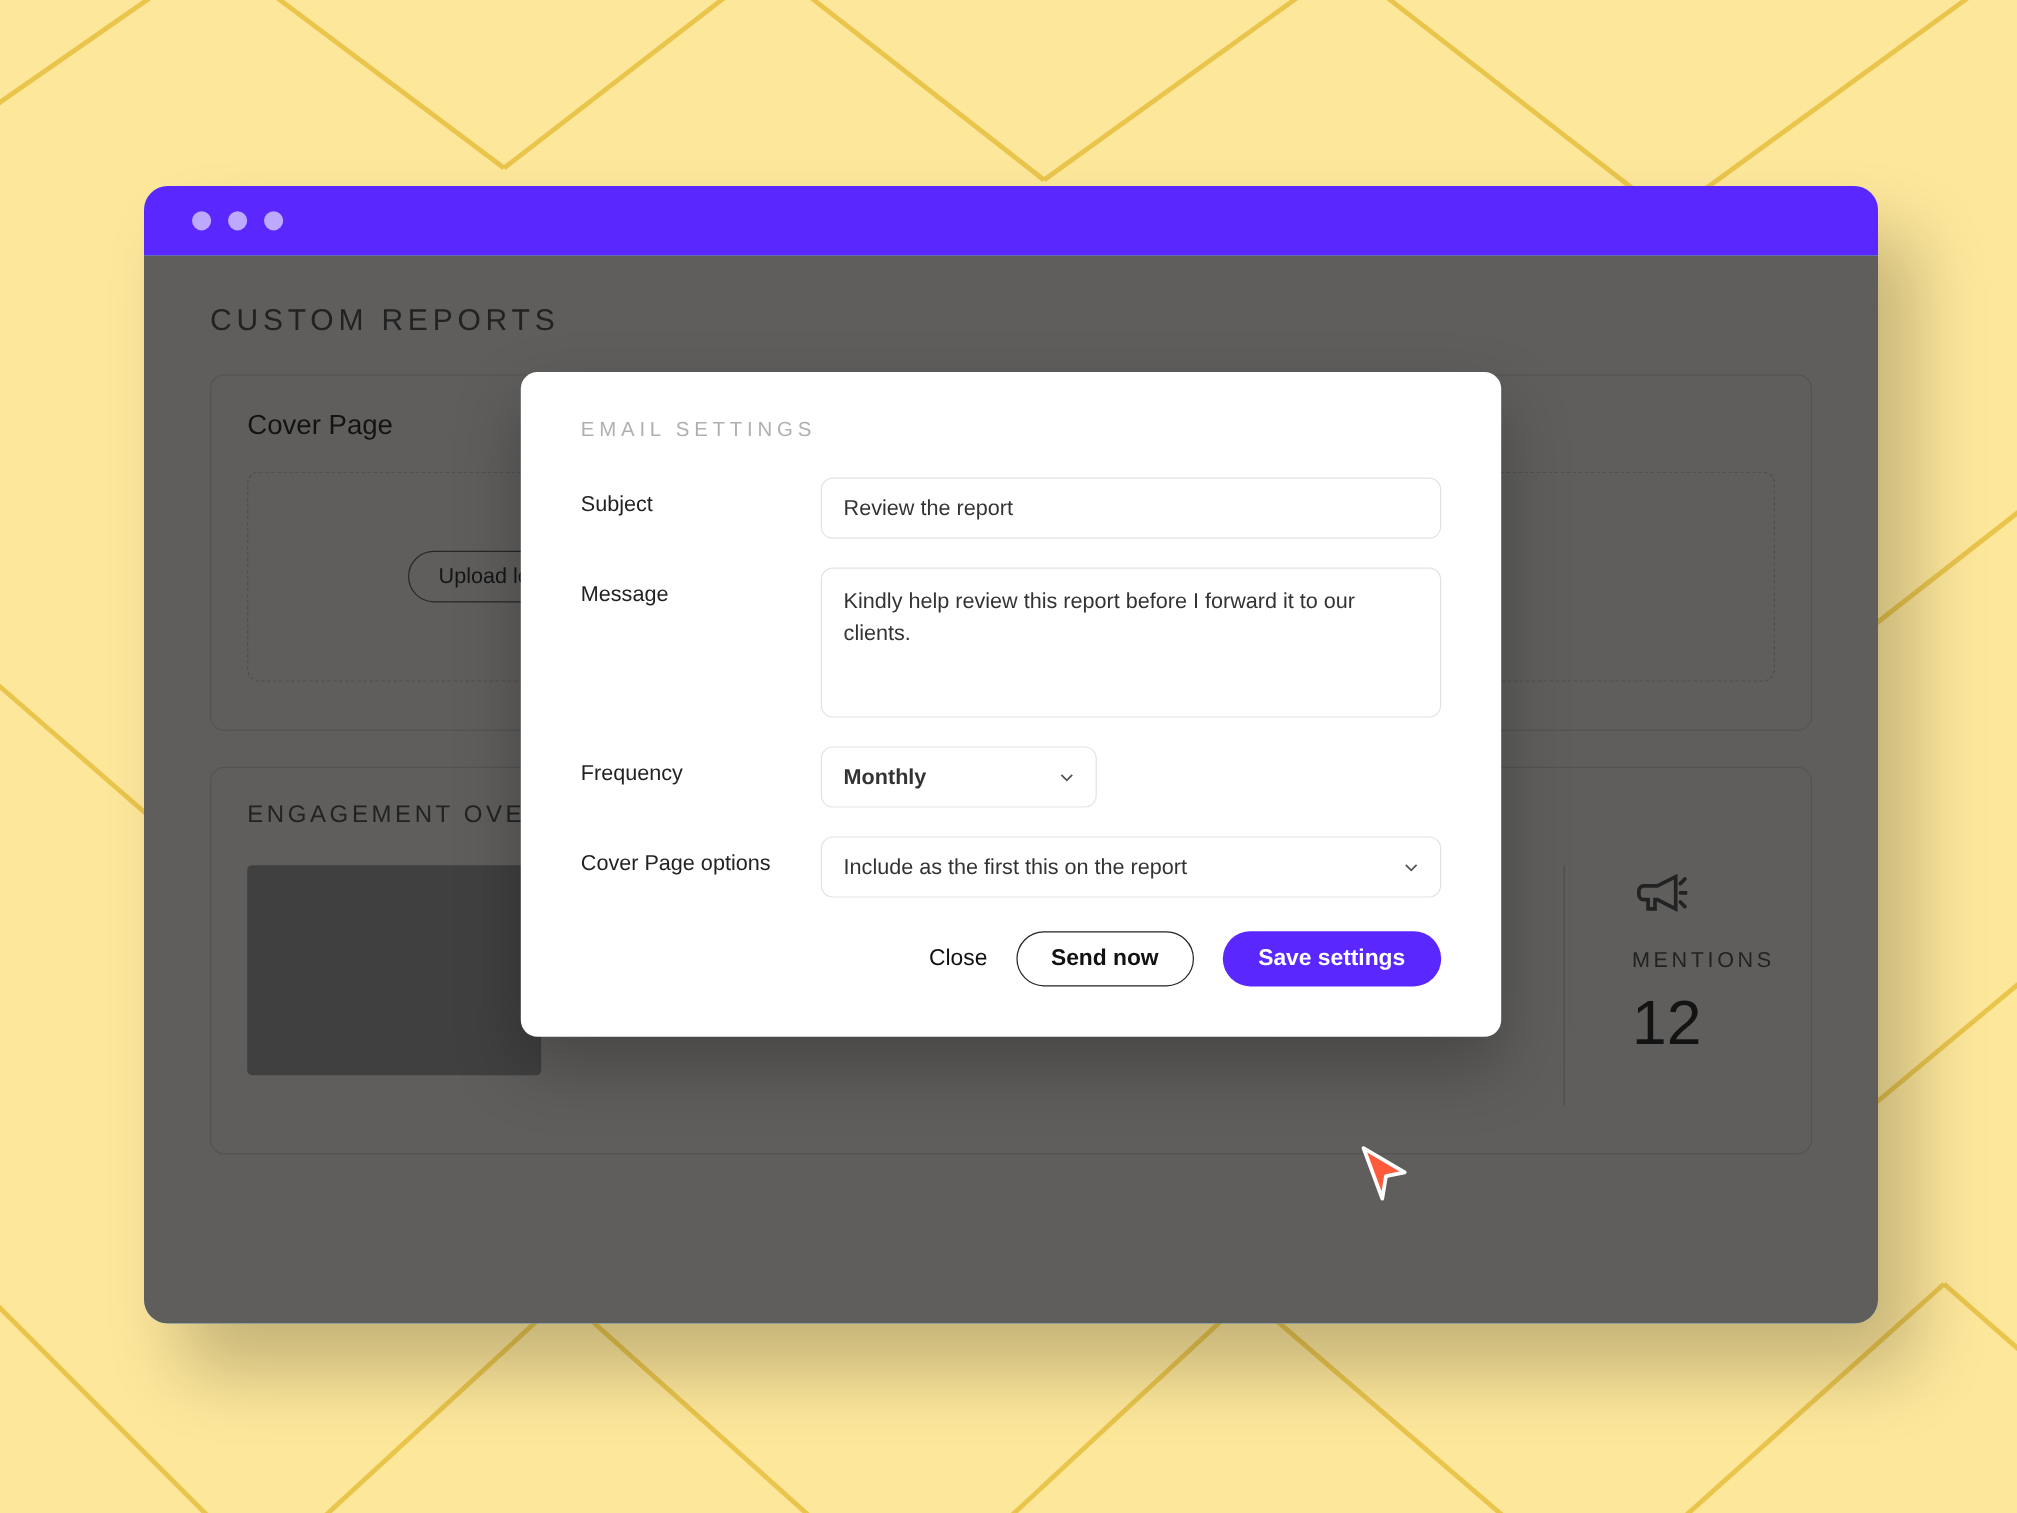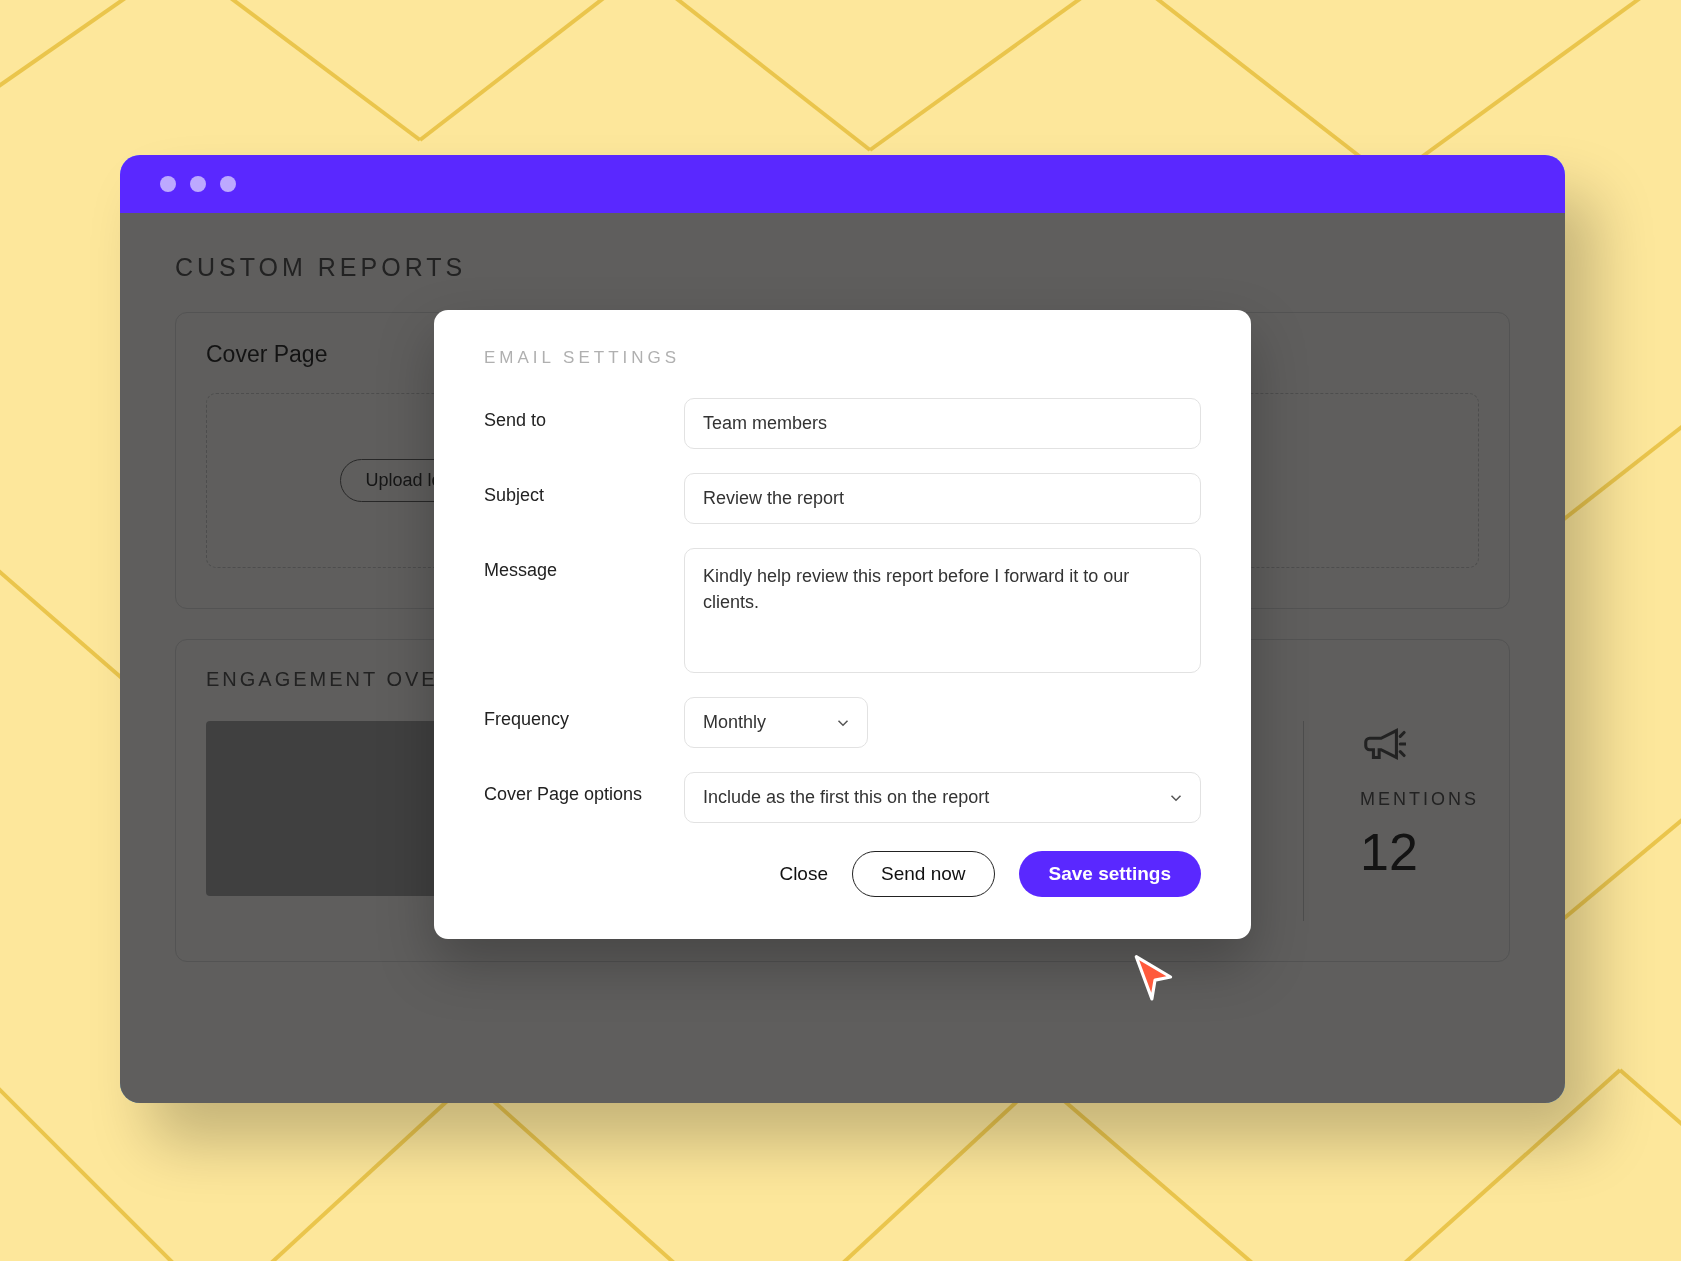--- a/index.html
+++ b/index.html
@@ -176,21 +176,21 @@
       background: #fff;
       resize: none;
     }
     textarea.form-control { height: 125px; line-height: 1.45; }
     .select-wrap {
       position: relative;
       display: flex;
       align-items: center;
     }
     .select-wrap .form-control { padding-right: 44px; width: 100%; }
-    .select-wrap.narrow { width: 184px; flex: none; }
+    .select-wrap.narrow { width: 230px; flex: none; font-weight: bold; }
     .chev {
       position: absolute;
       right: 16px;
       top: 50%;
       transform: translateY(-50%);
       color: #555;
       pointer-events: none;
     }
     .modal-actions {
       display: flex;
@@ -206,21 +206,21 @@
       color: #111;
       font-weight: 400;
       cursor: pointer;
     }
     .btn-outline {
       border: 1.5px solid #222;
       background: #fff;
       border-radius: 999px;
       padding: 11px 28px;
       font-size: 19px;
-      font-weight: 400;
+      font-weight: 700;
       color: #111;
       cursor: pointer;
     }
     .btn-primary {
       border: none;
       background: #5A28FF;
       color: #fff;
       border-radius: 999px;
       padding: 12px 30px;
       font-size: 19px;
@@ -300,24 +300,20 @@
       </div>
     </div>
   </div>
 
   <div class="modal-overlay"></div>
 </div>
 
 <div class="modal">
   <div class="modal-title">EMAIL SETTINGS</div>
 
-  <div class="form-row">
-    <div class="form-label">Send to</div>
-    <input class="form-control" value="Team members" style="">
-  </div>
 
   <div class="form-row">
     <div class="form-label">Subject</div>
     <input class="form-control" value="Review the report" style="">
   </div>
 
   <div class="form-row">
     <div class="form-label">Message</div>
     <textarea class="form-control" style="">Kindly help review this report before I forward it to our clients.</textarea>
   </div>

